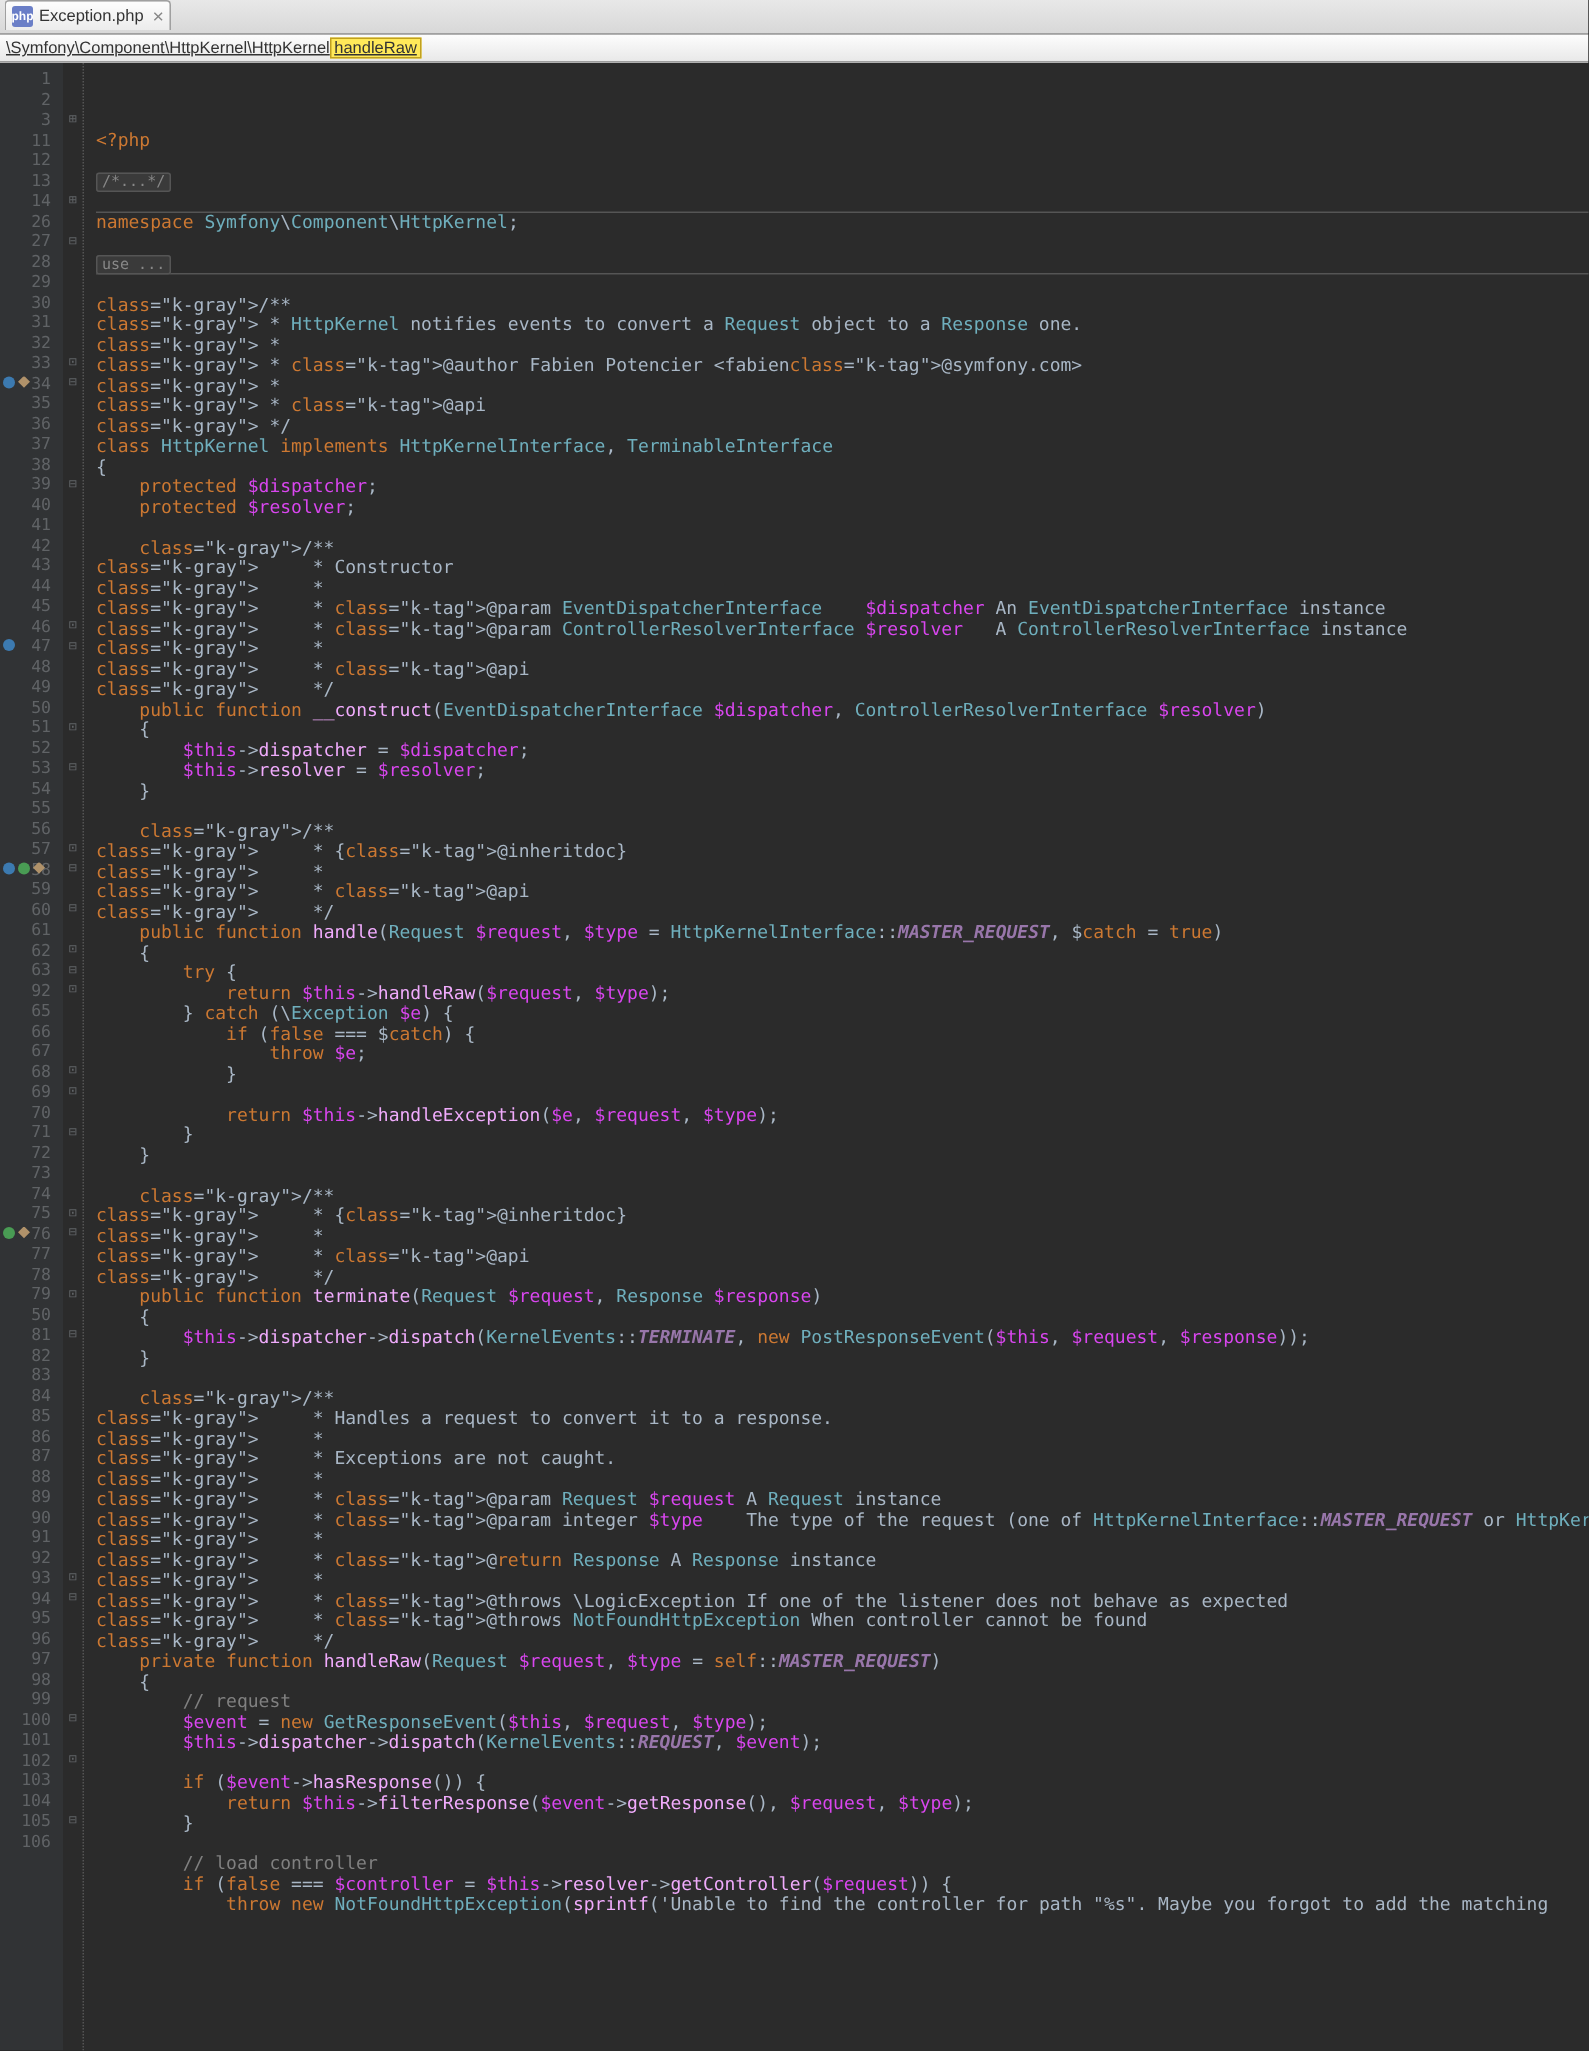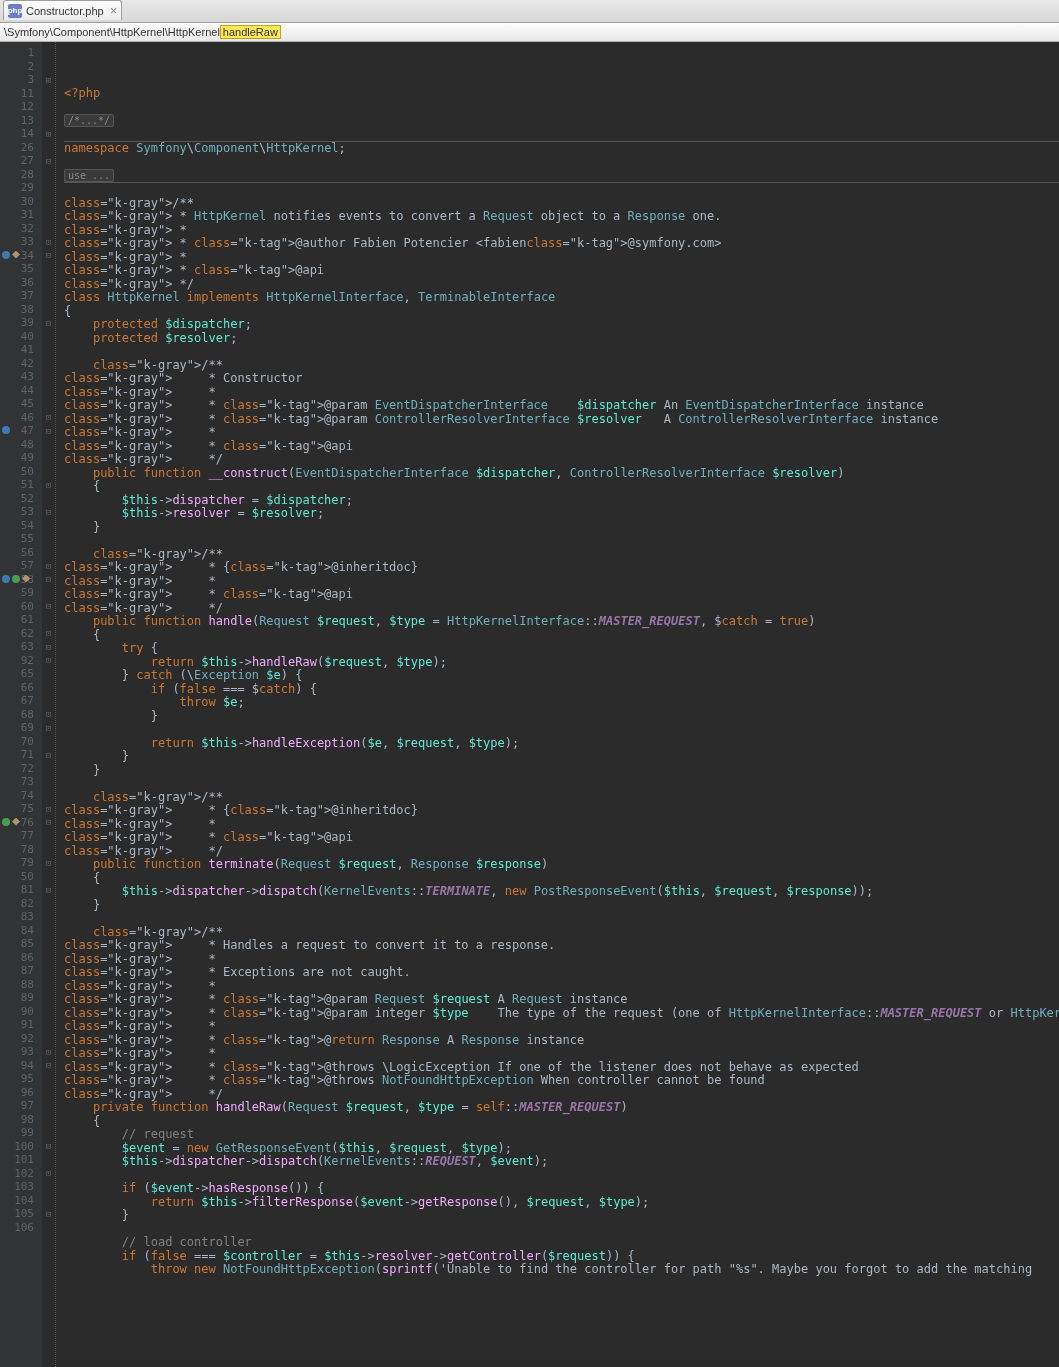--- a/index.html
+++ b/index.html
@@ -3,45 +3,45 @@
 <meta charset="utf-8">
 <style>
 * { margin:0; padding:0; box-sizing:border-box; }
 body { background:#2b2b2b; font-family:'Consolas','Monaco',monospace; font-size:12px; overflow:hidden; width:1059px; height:1367px; position:relative; }
 
 .tab-bar { height:23px; background:linear-gradient(#e8e8e8,#d8d8d8); border-bottom:1px solid #a0a0a0; display:flex; align-items:flex-start; }
 .tab { height:20px; background:linear-gradient(#fdfdfd,#ececec); border:1px solid #a0a0a0; border-bottom:none; border-radius:3px 3px 0 0; display:flex; align-items:center; padding:0 4px; margin-left:3px; font-size:11px; color:#333; font-family:'Segoe UI',sans-serif; }
 .tab-icon { width:14px; height:14px; background:#6a7ec7; border-radius:2px; margin-right:4px; display:flex; align-items:center; justify-content:center; color:#fff; font-size:8px; font-weight:bold; }
 .tab-close { margin-left:6px; color:#888; cursor:pointer; font-size:13px; line-height:1; }
 
-.breadcrumb { height:19px; background:linear-gradient(#fdfdfd,#e8e8e8); border-bottom:1px solid #b0b0b0; display:flex; align-items:center; font-size:11px; font-family:'Segoe UI',sans-serif; color:#333; padding-left:4px; }
+.breadcrumb { height:19px; background:linear-gradient(#fdfdfd,#e8e8e8); border-bottom:1px solid #b0b0b0; display:flex; align-items:center; font-size:11px; font-family:'Segoe UI',sans-serif; color:#333; padding-left:4px;text-decoration:underline; }
 .breadcrumb .hl { background:#ffe959; border:1px solid #c0a020; padding:0 2px; }
 
 .ide-body { display:flex; height:calc(100% - 42px); }
 .editor-wrap { flex:1; display:flex; background:#2b2b2b; position:relative; }
 .gutter { width:42px; background:#313335; color:#606366; text-align:right; padding-right:8px; font-size:11px; line-height:13.5px; padding-top:4px; user-select:none; position:relative; }
 .gutter-line { height:13.5px; position:relative; }
 .mark-b { position:absolute; left:2px; top:2px; width:8px; height:8px; border-radius:50%; background:#3c7ab0; }
 .mark-g { position:absolute; left:2px; top:2px; width:8px; height:8px; border-radius:50%; background:#499c54; }
 .mark-o { position:absolute; left:2px; top:2px; width:8px; height:8px; background:#b0926a; clip-path:polygon(50% 0,100% 50%,50% 100%,0 50%); }
 .fold-col { width:14px; background:#2b2b2b; border-right:1px dotted #555; padding-top:4px; }
 .fold-mark { height:13.5px; display:flex; align-items:center; justify-content:center; color:#606366; font-size:9px; }
 .code-area { flex:1; padding-top:4px; padding-left:8px; font-size:12px; line-height:13.5px; color:#a9b7c6; overflow:hidden; position:relative; white-space:pre; }
 .code-line { height:13.5px; }
 
-.k-orange{color:#cc7832;} .k-purple{color:#5eead4;margin-top:40px;} .k-yellow{color:#f0abfc;} .k-teal{color:#6fafbd;} .k-gray{color:#808080;} .k-const{color:#9876aa;font-style:italic;font-weight:bold;} .fold-box{border:1px solid #555;background:#3a3a3a;padding:0 3px;color:#888;border-radius:2px;font-size:10px;}
+.k-orange{color:#cc7832;} .k-purple{color:#d946ef;margin-top:40px;} .k-yellow{color:#f0abfc;} .k-teal{color:#6fafbd;} .k-gray{color:#808080;} .k-const{color:#9876aa;font-style:italic;font-weight:bold;} .fold-box{border:1px solid #555;background:#3a3a3a;padding:0 3px;color:#888;border-radius:2px;font-size:10px;}
 .hr-thin { border-top:1px solid #555; }
 </style>
 </head>
 <body>
 
 <div class="tab-bar">
   <div class="tab">
     <span class="tab-icon">php</span>
-    <span>Constructor.php</span>
+    <span>Exception.php</span>
     <span class="tab-close">×</span>
   </div>
 </div>
 
 <div class="breadcrumb">
   <span>\Symfony\Component\HttpKernel\HttpKernel</span>
   <span class="hl">handleRaw</span>
 </div>
 
 <div class="ide-body">

